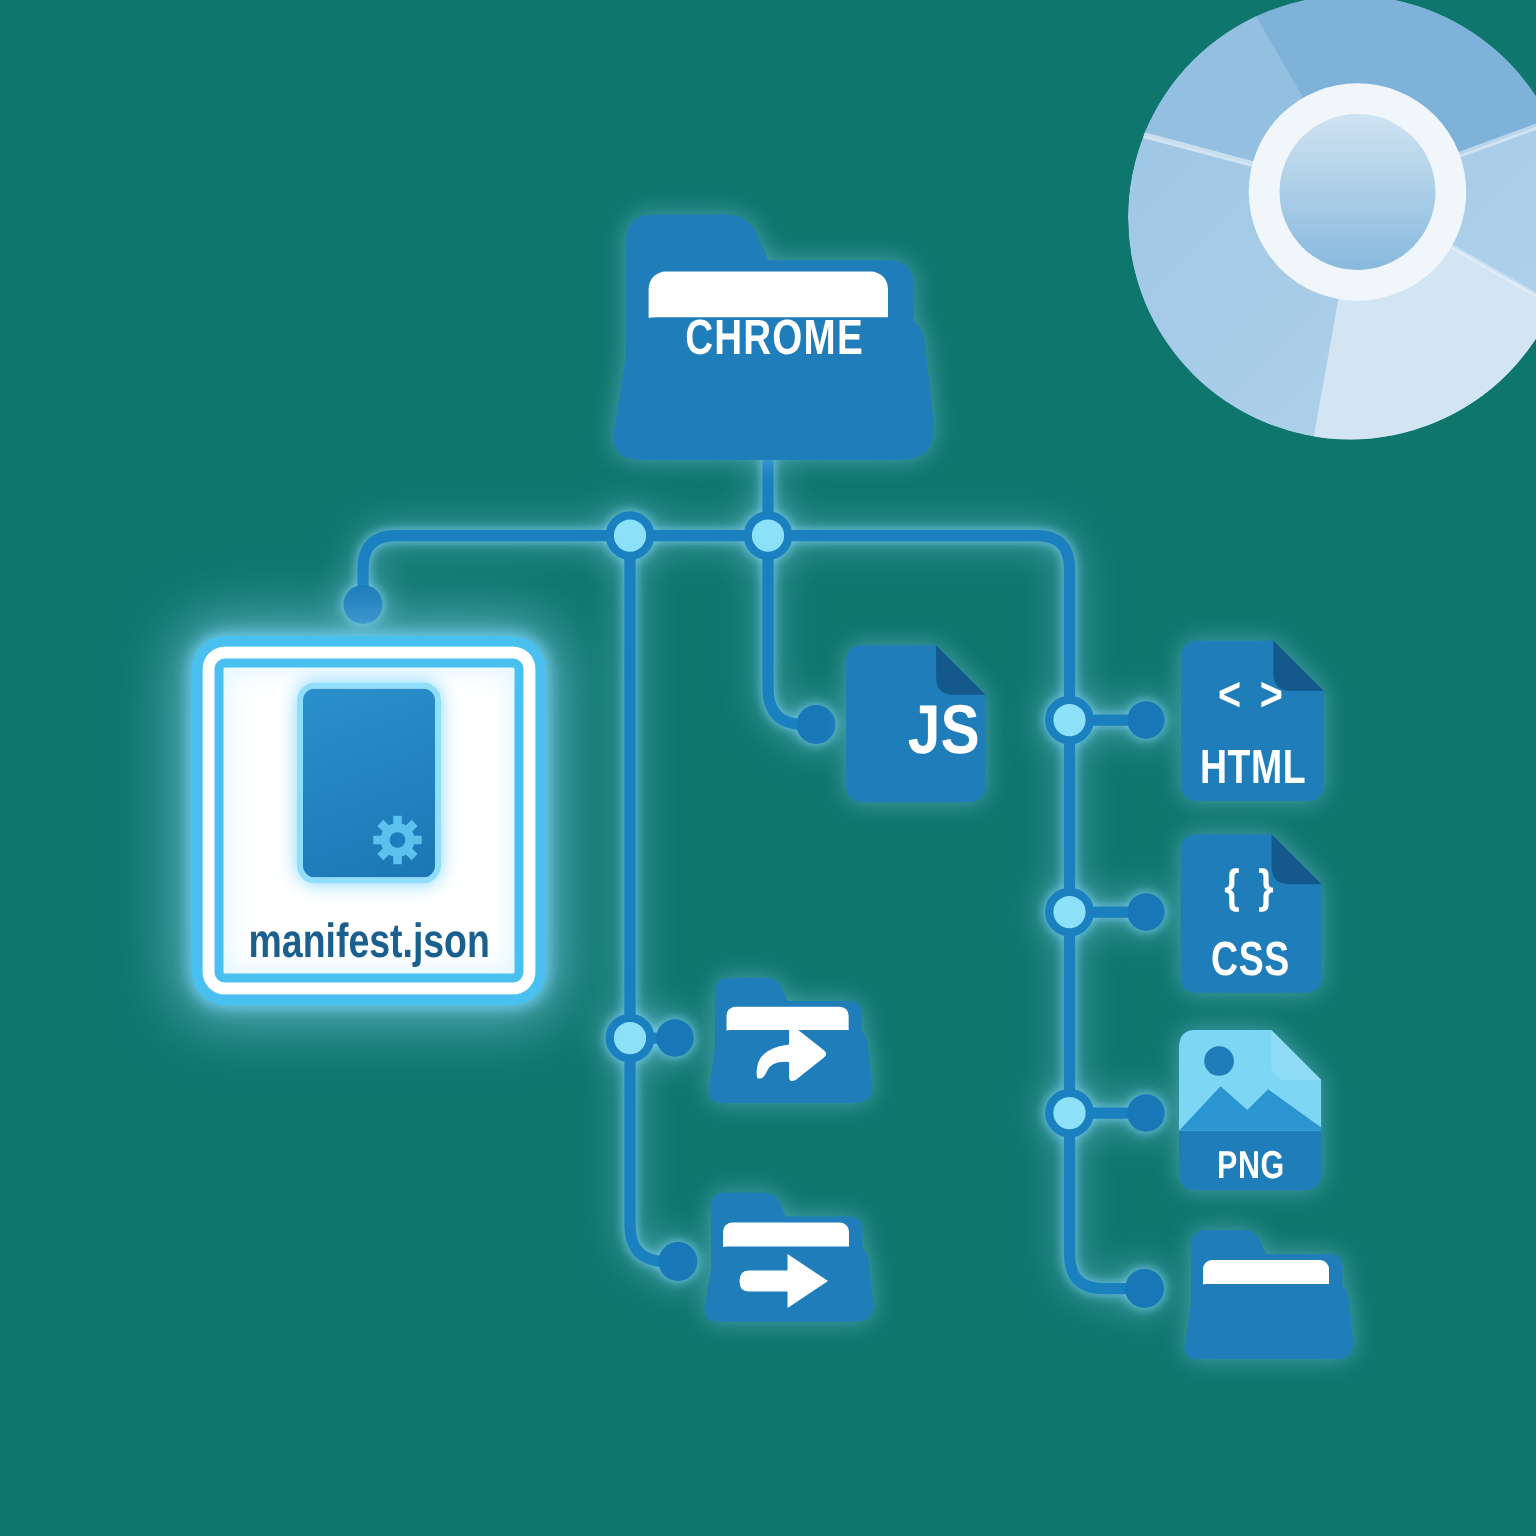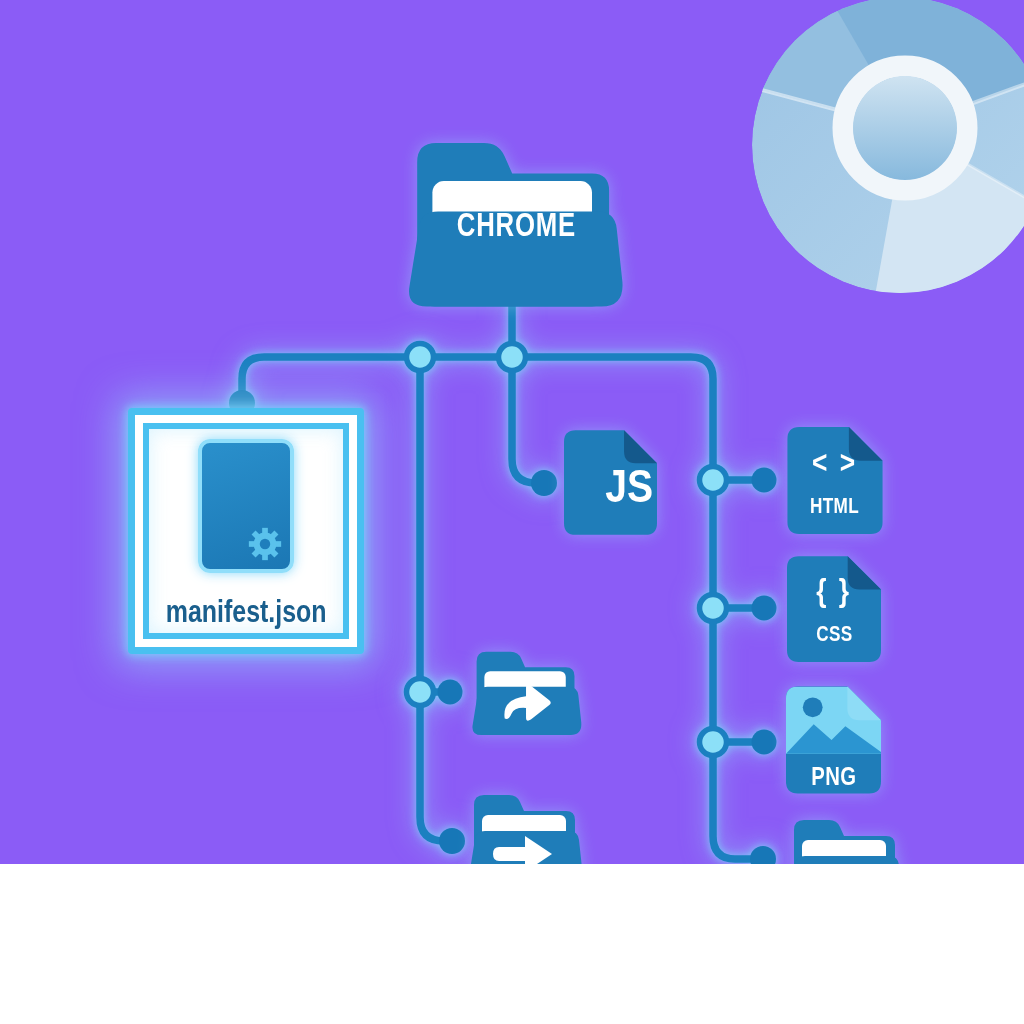--- a/index.html
+++ b/index.html
@@ -1,17 +1,17 @@
 <!DOCTYPE html>
 <html><head>
 <meta charset="utf-8">
 <style>
   html,body{margin:0;padding:0;background:#fff;}
   #canvas{
-    position:relative;width:1024px;height:864px;background:#8b5cf6;
+    position:relative;width:1024px;height:1024px;background:#0f766e;
     overflow:hidden;font-family:"Liberation Sans",sans-serif;
   }
   .abs{position:absolute;}
   
   #connectors{
     position:absolute;left:0;top:0;width:1024px;height:1024px;z-index:1;
     filter:drop-shadow(0 0 4px rgba(125,210,248,.95)) drop-shadow(0 0 12px rgba(150,220,252,.55));
   }
   
   .glowy{filter:drop-shadow(0 0 8px rgba(150,220,252,.45));}
@@ -19,41 +19,41 @@
   .icon-wrap svg{position:absolute;left:0;top:0;width:100%;height:100%;}
   .overlay{position:absolute;left:0;width:100%;text-align:center;color:#fff;font-weight:bold;z-index:3;}
   .cond{display:inline-block;transform:scaleX(.78);transform-origin:center;white-space:nowrap;}
   .cond85{display:inline-block;transform:scaleX(.85);transform-origin:center;white-space:nowrap;}
 
   
   .rootline{font-size:33px;letter-spacing:1px;line-height:1.0;}
 
   
   #manifest-box{
-    left:128px;top:408px;width:236px;height:246px;z-index:2;
-    border:7px solid #49c0f0;border-radius:4px;box-sizing:border-box;background:#fff;
+    left:128px;top:424px;width:236px;height:246px;z-index:2;
+    border:7px solid #49c0f0;border-radius:22px;box-sizing:border-box;background:#fff;
     box-shadow: inset 0 0 0 8px #ffffff, inset 0 0 0 14px #49c0f0,
                 inset 0 0 18px 16px rgba(150,222,252,.30),
                 0 0 10px 2px rgba(120,210,250,.85),
                 0 0 38px 12px rgba(150,222,252,.55);
   }
   #manifest-doc{
     position:absolute;left:63px;top:24px;width:96px;height:134px;
     background:linear-gradient(160deg,#2a90cc,#1b77b4);
     border:4px solid #90defa;border-radius:12px;box-sizing:border-box;
     box-shadow:0 0 12px rgba(130,215,250,.95);
   }
   #manifest-label{
     position:absolute;left:0;top:178px;width:100%;text-align:center;
     color:#1a5f8d;font-weight:bold;font-size:32px;
   }
   
   .js-label{top:30px;font-size:46px;text-align:right;}
   .sym-label{top:18px;font-size:31px;letter-spacing:3px;}
-  .name-label{top:66px;font-size:22px;letter-spacing:.5px;text-decoration:underline;}
+  .name-label{top:66px;font-size:32px;letter-spacing:.5px;text-decoration:underline;}
   .png-label{top:76px;font-size:26px;letter-spacing:.5px;text-align:center;}
 
   
   #chromium-logo{left:736px;top:-12px;width:288px;height:316px;z-index:1;}
 </style>
 </head>
 <body>
 
 <div id="canvas">
 

